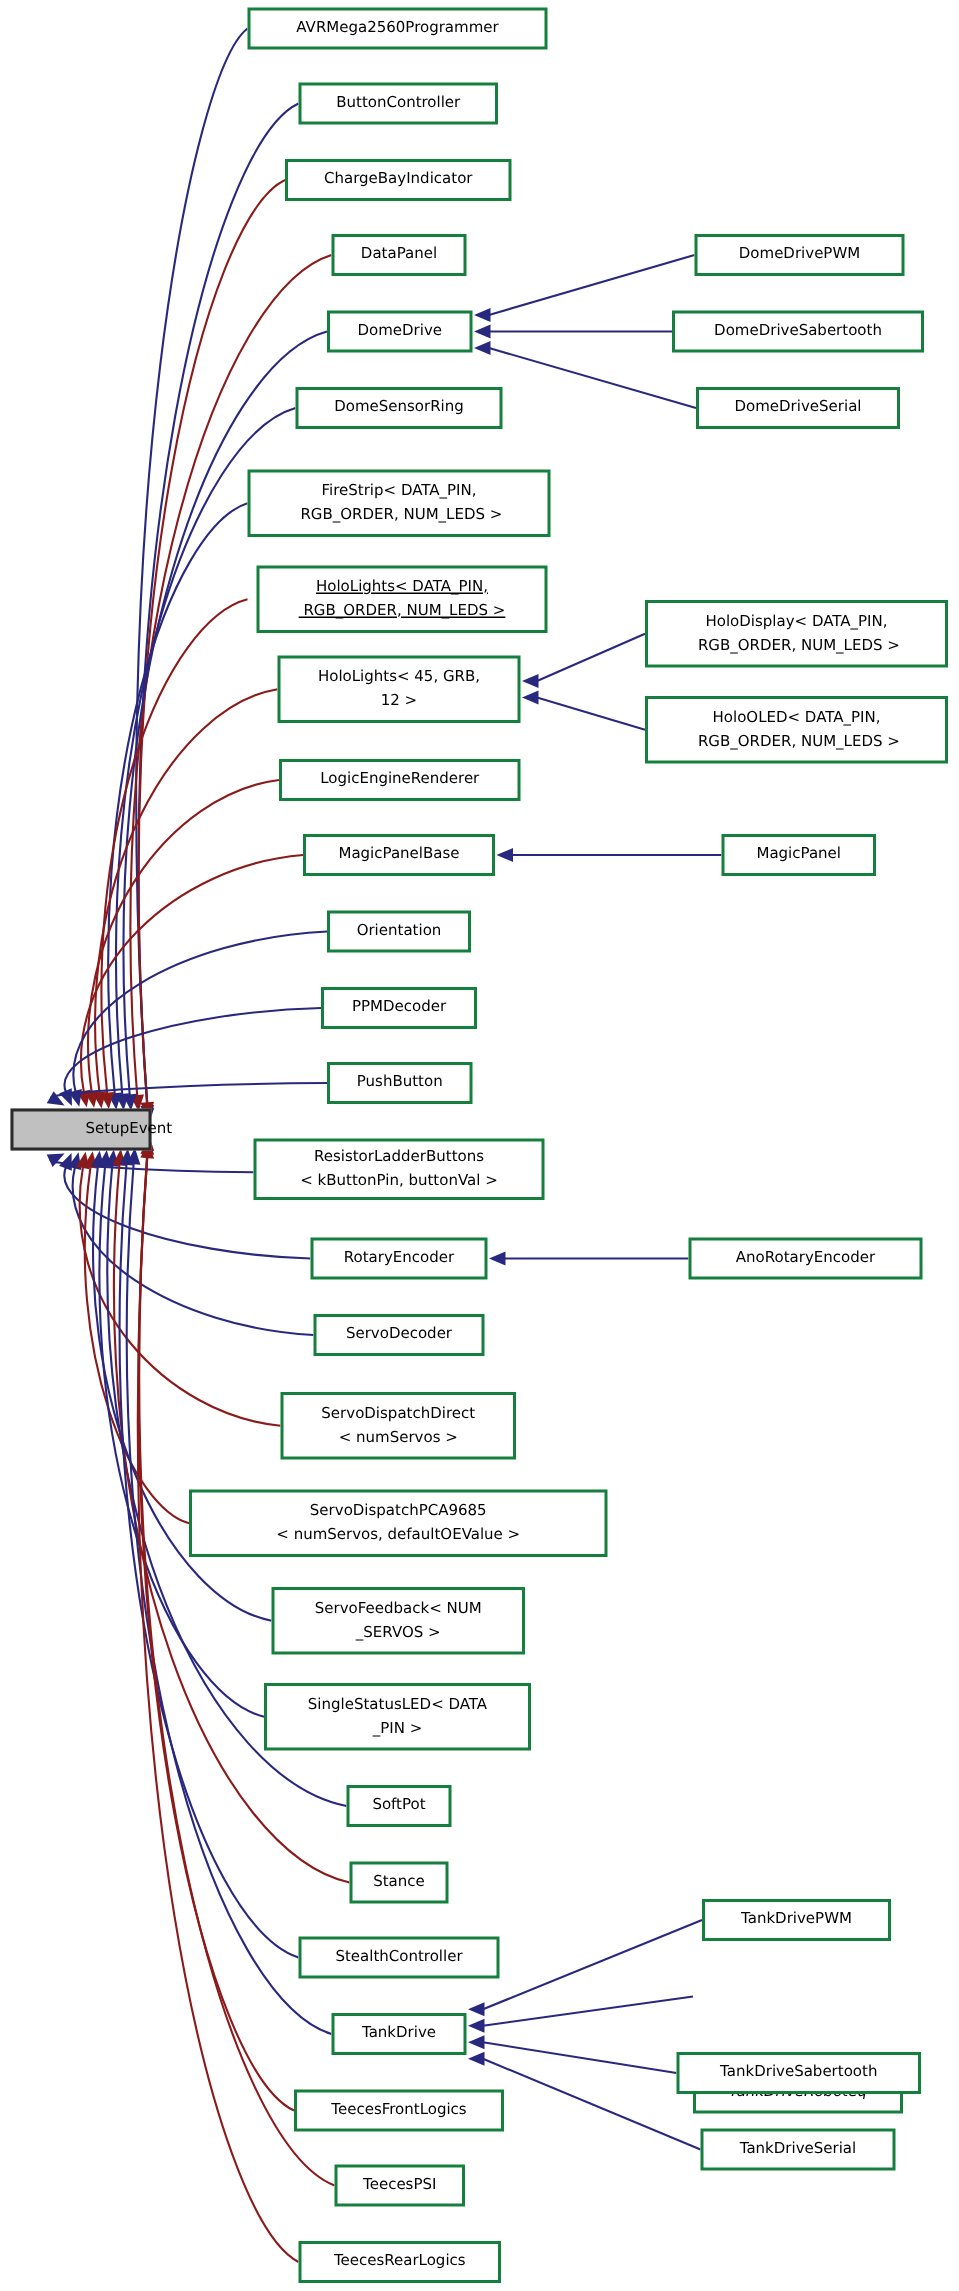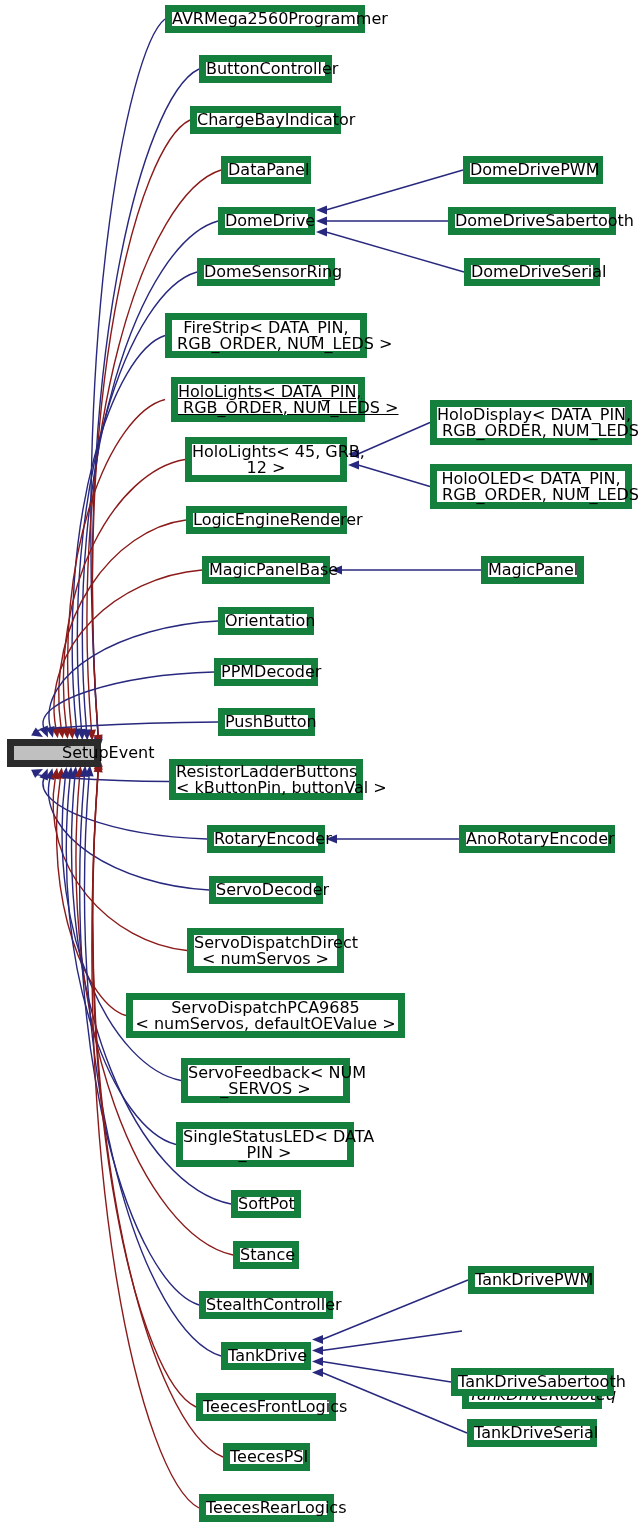--- a/index.html
+++ b/index.html
@@ -2,28 +2,28 @@
 <html><head>
 <meta charset="utf-8">
 <style>
   html,body{margin:0;padding:0;background:#ffffff;}
   body{font-family:"DejaVu Sans","Liberation Sans",sans-serif;}
   #diagram{position:relative;width:639px;height:1527px;background:#ffffff;overflow:hidden;}
   #edges{position:absolute;left:0;top:0;width:639px;height:1527px;pointer-events:none;}
   .node{
     position:absolute;
     box-sizing:border-box;
-    border:7px solid #15803d;
+    border:2px solid #15803d;
     background:#ffffff;
     color:#000000;
     display:flex;
     align-items:center;
     justify-content:center;
     text-align:center;
-    font-size:16px;
+    font-size:10px;
     line-height:16px;
     white-space:pre;
     letter-spacing:0px;
   }
   .node.root{background:#c0c0c0;border-color:#2b2b2b;padding-left:48px;}
   .node .lbl{display:block;width:100%;}
 </style>
 </head>
 <body>
 

